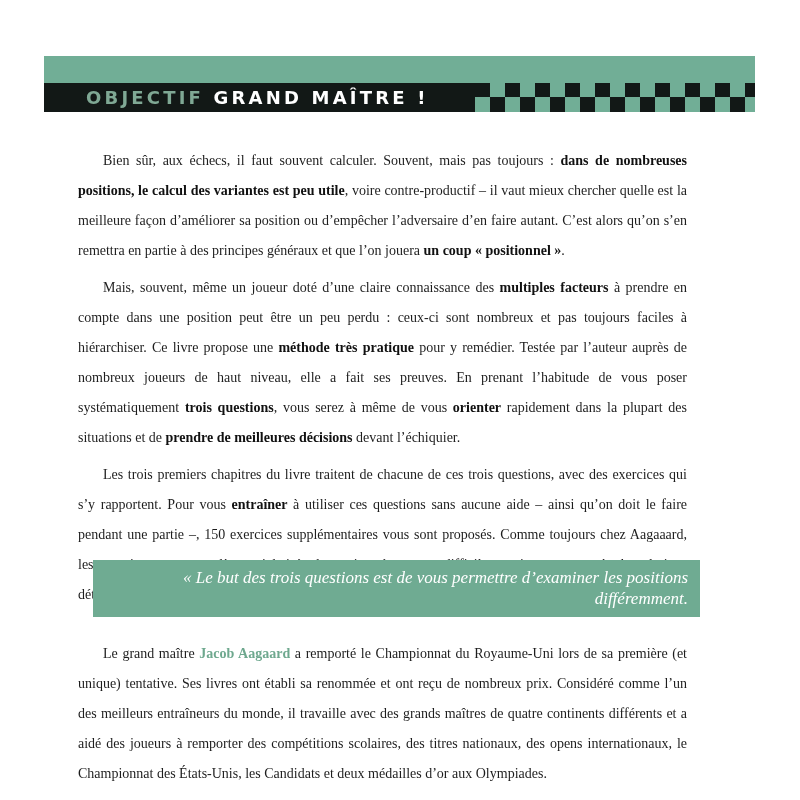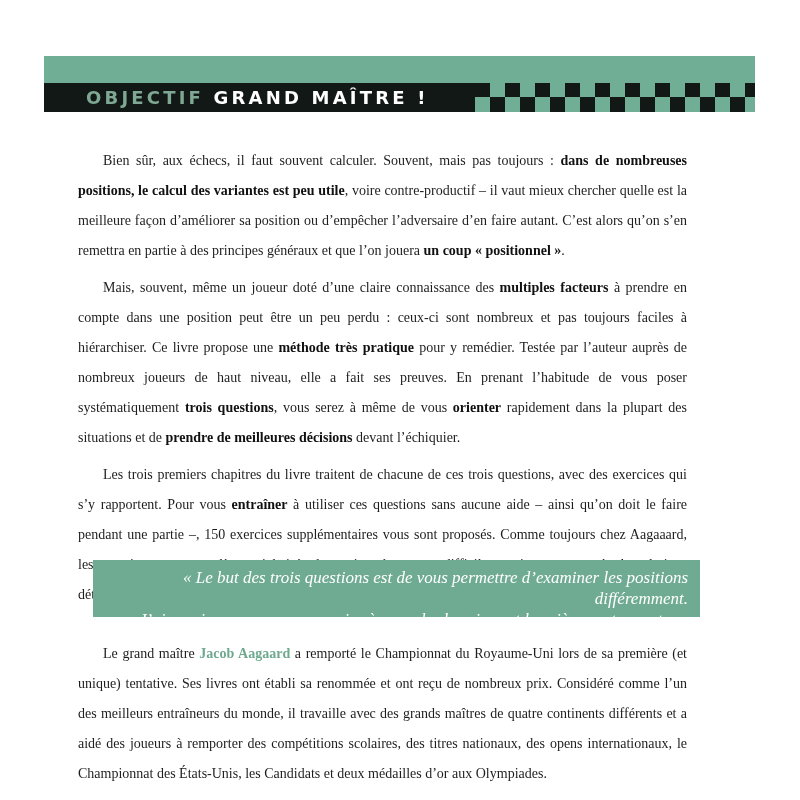--- a/index.html
+++ b/index.html
@@ -64,20 +64,19 @@
   <p>
     <span>Mais, souvent, même un joueur doté d’une claire connaissance des </span><b>multiples facteurs</b><span> à prendre en compte dans une position peut être un peu perdu : ceux-ci sont nombreux et pas toujours faciles à hiérarchiser. Ce livre propose une </span><b>méthode très pratique</b><span> pour y remédier. Testée par l’auteur auprès de nombreux joueurs de haut niveau, elle a fait ses preuves. En prenant l’habitude de vous poser systématiquement </span><b>trois questions</b><span>, vous serez à même de vous </span><b>orienter</b><span> rapidement dans la plupart des situations et de </span><b>prendre de meilleures décisions</b><span> devant l’échiquier.</span>
   </p>
   <p>
     <span>Les trois premiers chapitres du livre traitent de chacune de ces trois questions, avec des exercices qui s’y rapportent. Pour vous </span><b>entraîner</b><span> à utiliser ces questions sans aucune aide – ainsi qu’on doit le faire pendant une partie –, 150 exercices supplémentaires vous sont proposés. Comme toujours chez Aagaaard, les exercices sont pour l’essentiel tirés de parties récentes et difficiles, mais accompagnés de solutions détaillées qui sont autant d’occasions d’apprendre.</span>
   </p>
 </div>
 
 <div class="quote-box">
   <div>« Le but des trois questions est de vous permettre d’examiner les positions différemment.</div>
-  <div><span>J’aimerais que vous commenciez à regarder les pions et les pièces autrement » – </span><b>Jacob Aagaard</b></div>
 </div>
 
 <div class="body-text" id="bio-text">
   <p>
     <span>Le grand maître </span><span class="bio-name">Jacob Aagaard</span><span> a remporté le Championnat du Royaume-Uni lors de sa première (et unique) tentative. Ses livres ont établi sa renommée et ont reçu de nombreux prix. Considéré comme l’un des meilleurs entraîneurs du monde, il travaille avec des grands maîtres de quatre continents différents et a aidé des joueurs à remporter des compétitions scolaires, des titres nationaux, des opens internationaux, le Championnat des États-Unis, les Candidats et deux médailles d’or aux Olympiades.</span>
   </p>
 </div>
 
 </body></html>

